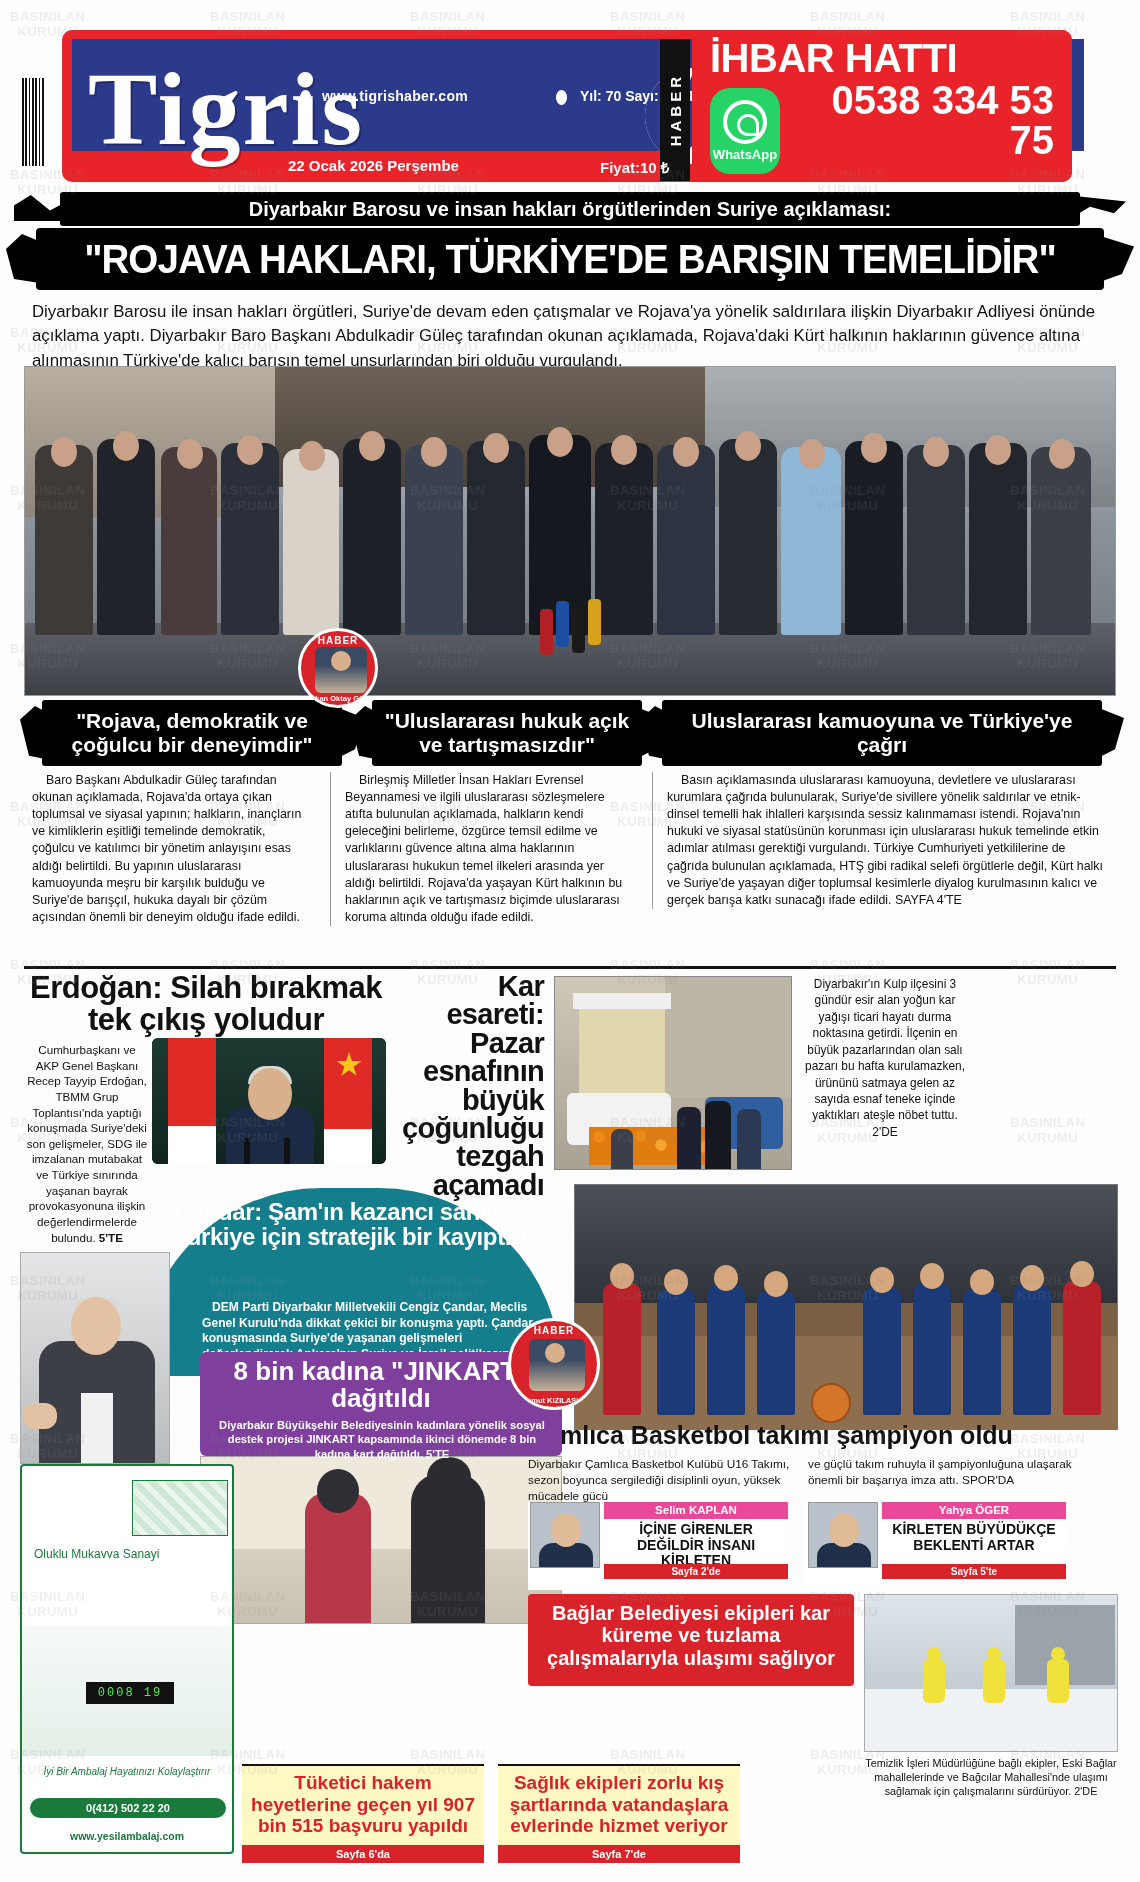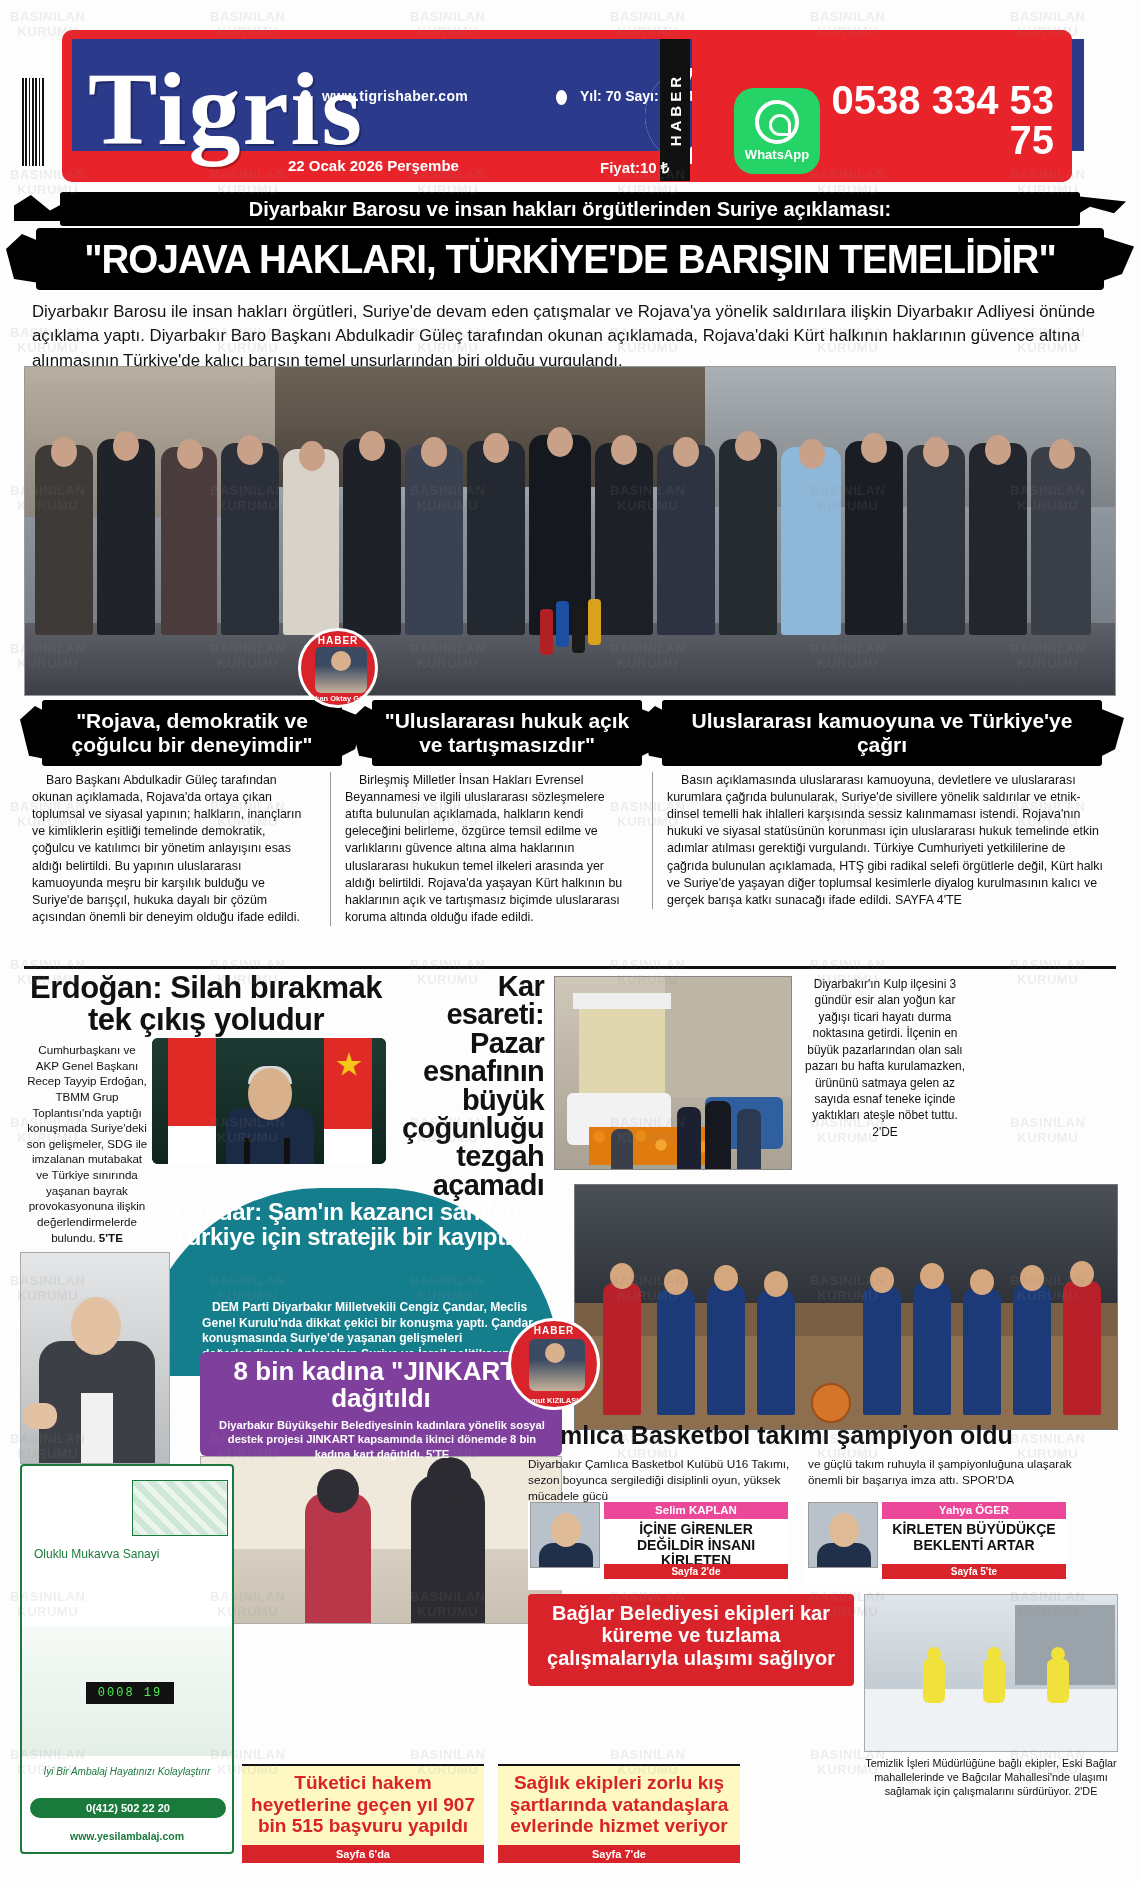--- a/index.html
+++ b/index.html
@@ -93,23 +93,23 @@
   
   .ihbar{
     position:absolute; left:692px; top:0px; width:380px; height:152px;
     background:#e8232a; border-radius:0 10px 10px 0;
   }
   .ihbar-title{
     position:absolute; left:18px; top:6px; color:#fff;
     font-size:40px; font-weight:bold; letter-spacing:-.5px;
   }
   .wa-badge{
-    position:absolute; left:18px; top:58px; width:86px; height:86px;
+    position:absolute; left:18px; top:58px; width:70px; height:86px;
     background:#25d366; border-radius:20px;
-    display:flex; flex-direction:column; align-items:center; justify-content:center;margin-left:24px;
+    display:flex; flex-direction:column; align-items:center; justify-content:center;
   }
   .wa-circle{
     width:44px; height:44px; border-radius:50%; border:4px solid #fff;
     position:relative;
   }
   .wa-circle::after{
     content:""; position:absolute; left:10px; top:10px; width:16px;height:16px;
     border:3px solid #fff; border-radius:50% 50% 0 50%;
   }
   .wa-label{ color:#fff; font-size:13px; font-weight:bold; margin-top:3px;}
@@ -463,20 +463,21 @@
   <div class="globe"></div>
   <div class="mast-url">www.tigrishaber.com</div>
   <div class="mast-issue">Yıl: 70 Sayı: 23544</div>
   <div class="haber-strip">
       <span>HABER</span>
     </div>
   <div class="mast-date">22 Ocak 2026 Perşembe</div>
   <div class="mast-price">Fiyat:10 ₺</div>
 
   <div class="ihbar">
+    <div class="ihbar-title">İHBAR HATTI</div>
     <div class="wa-badge">
       <div class="wa-circle"></div>
       <div class="wa-label">WhatsApp</div>
     </div>
     <div class="ihbar-phone">0538 334 53 75</div>
   </div>
 </div>
 
 <div class="kicker-wrap">
   <div class="kicker">Diyarbakır Barosu ve insan hakları örgütlerinden Suriye açıklaması:</div>

